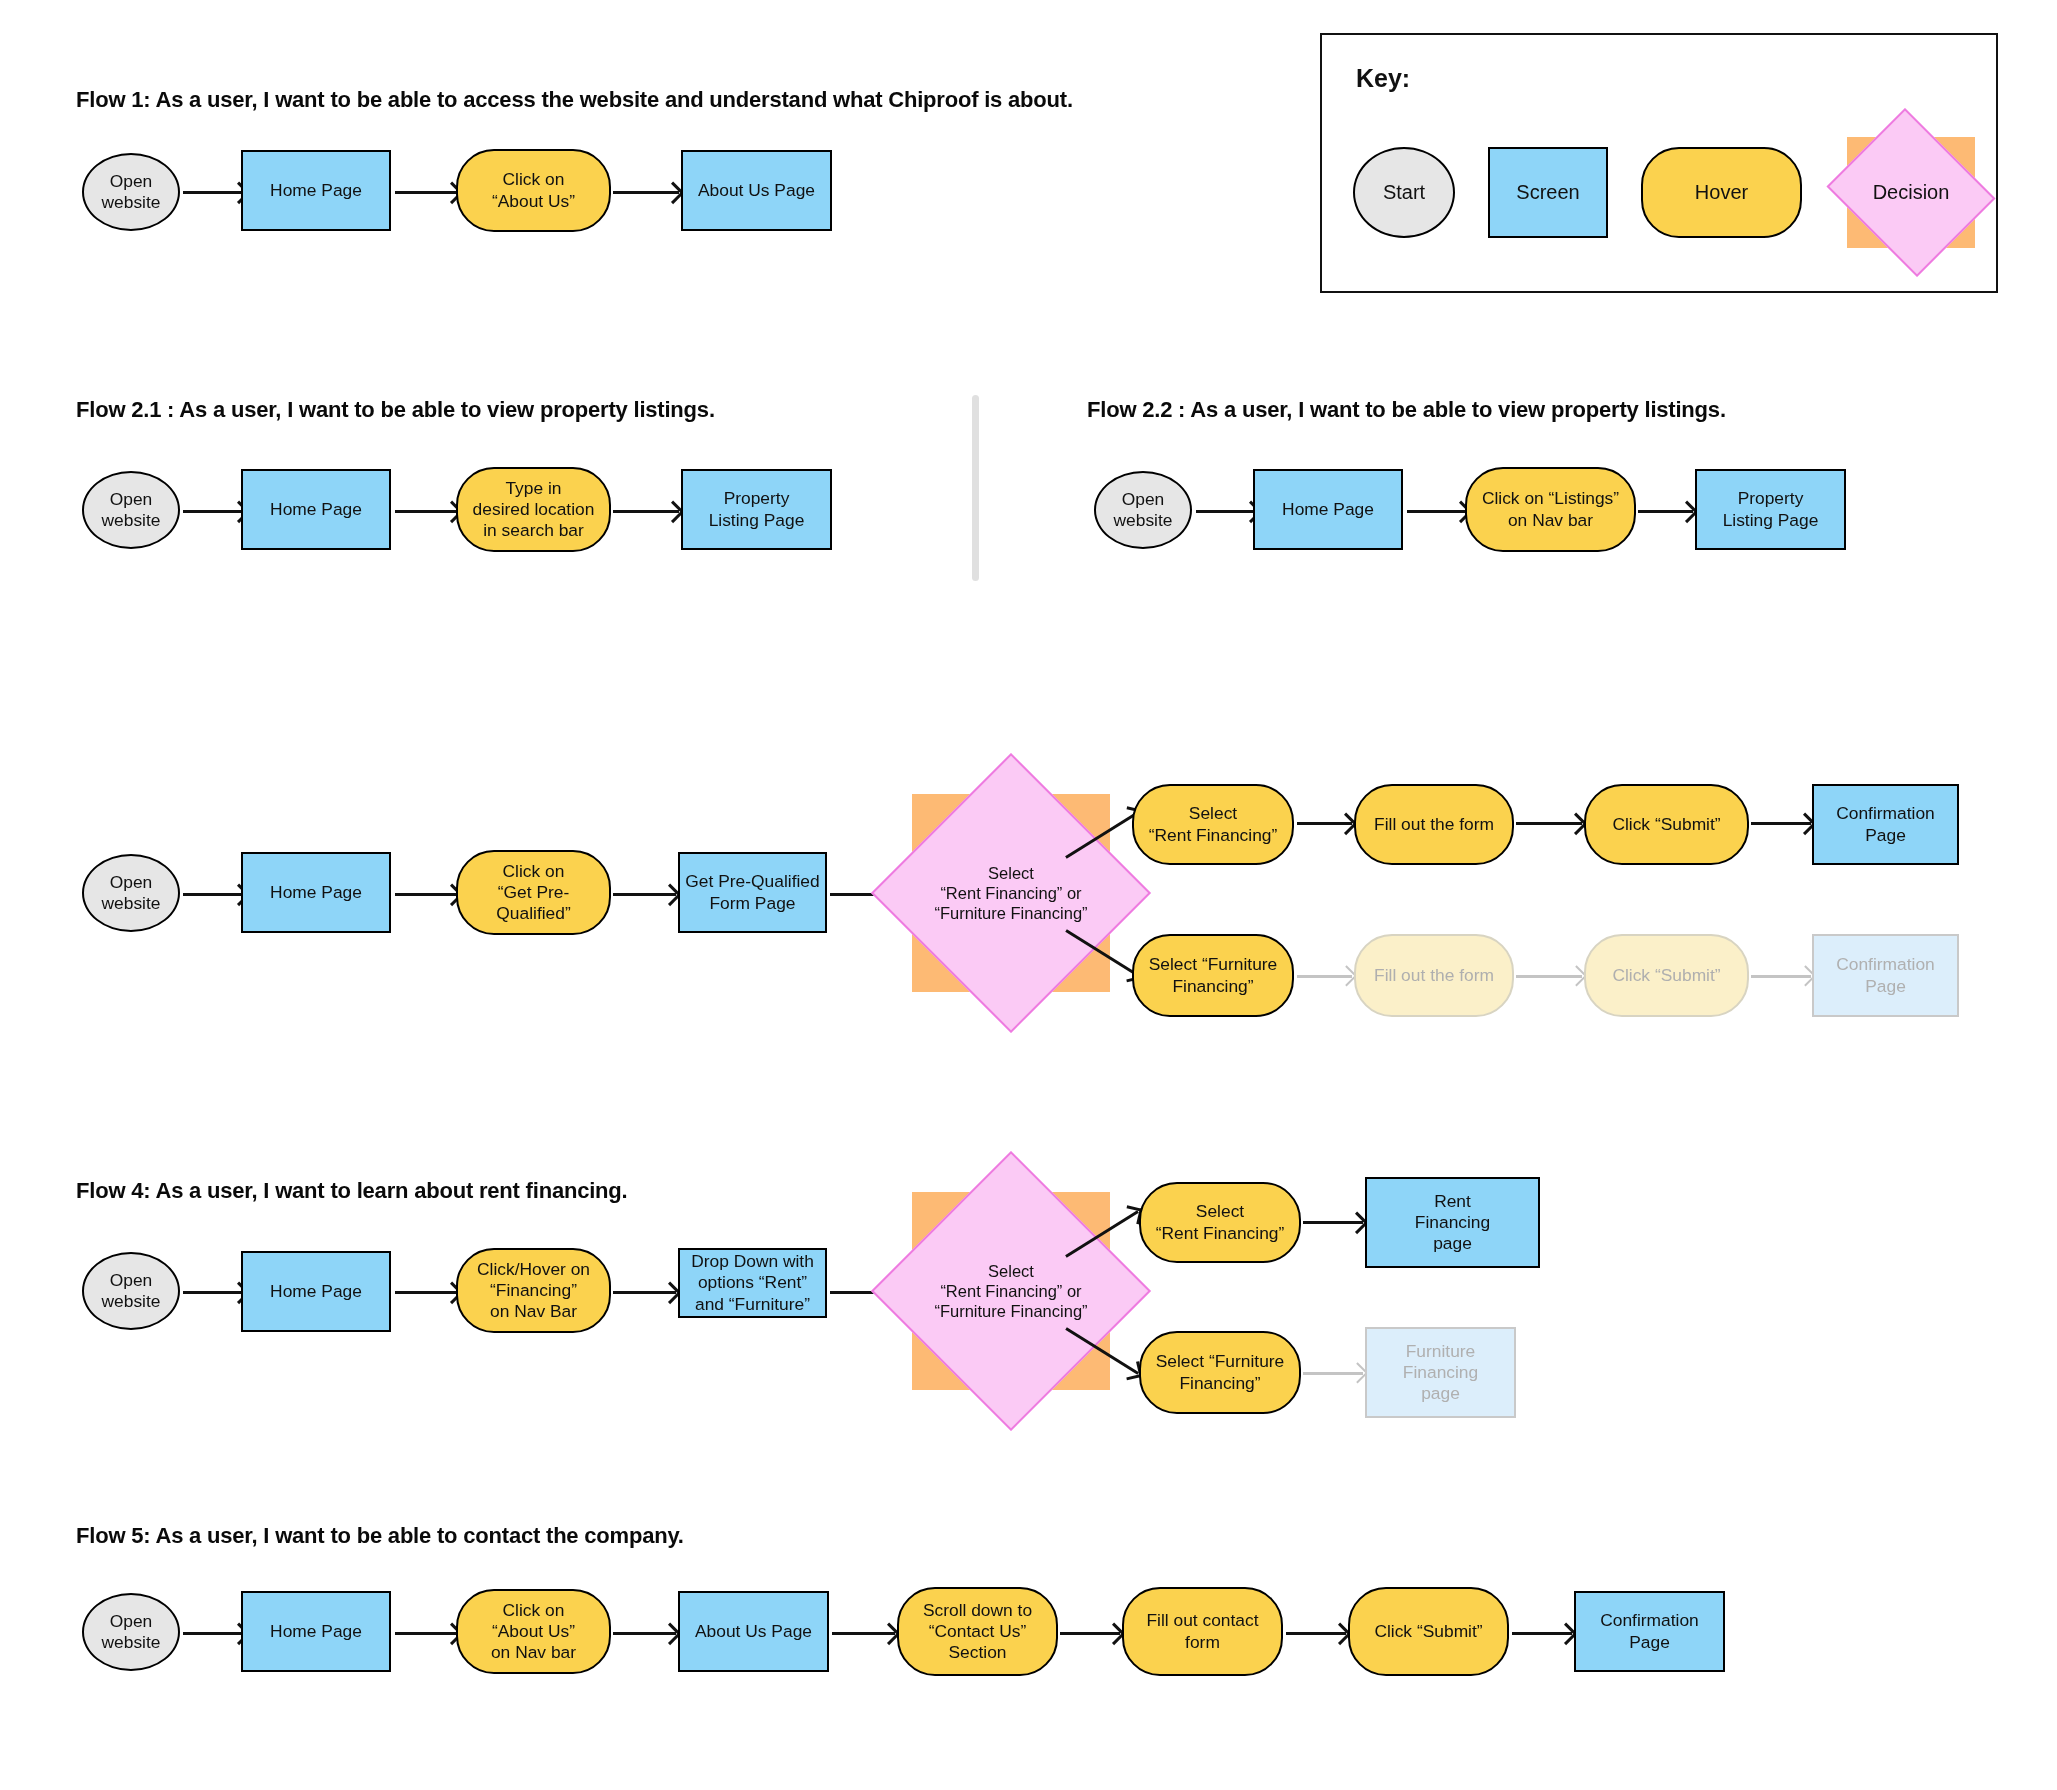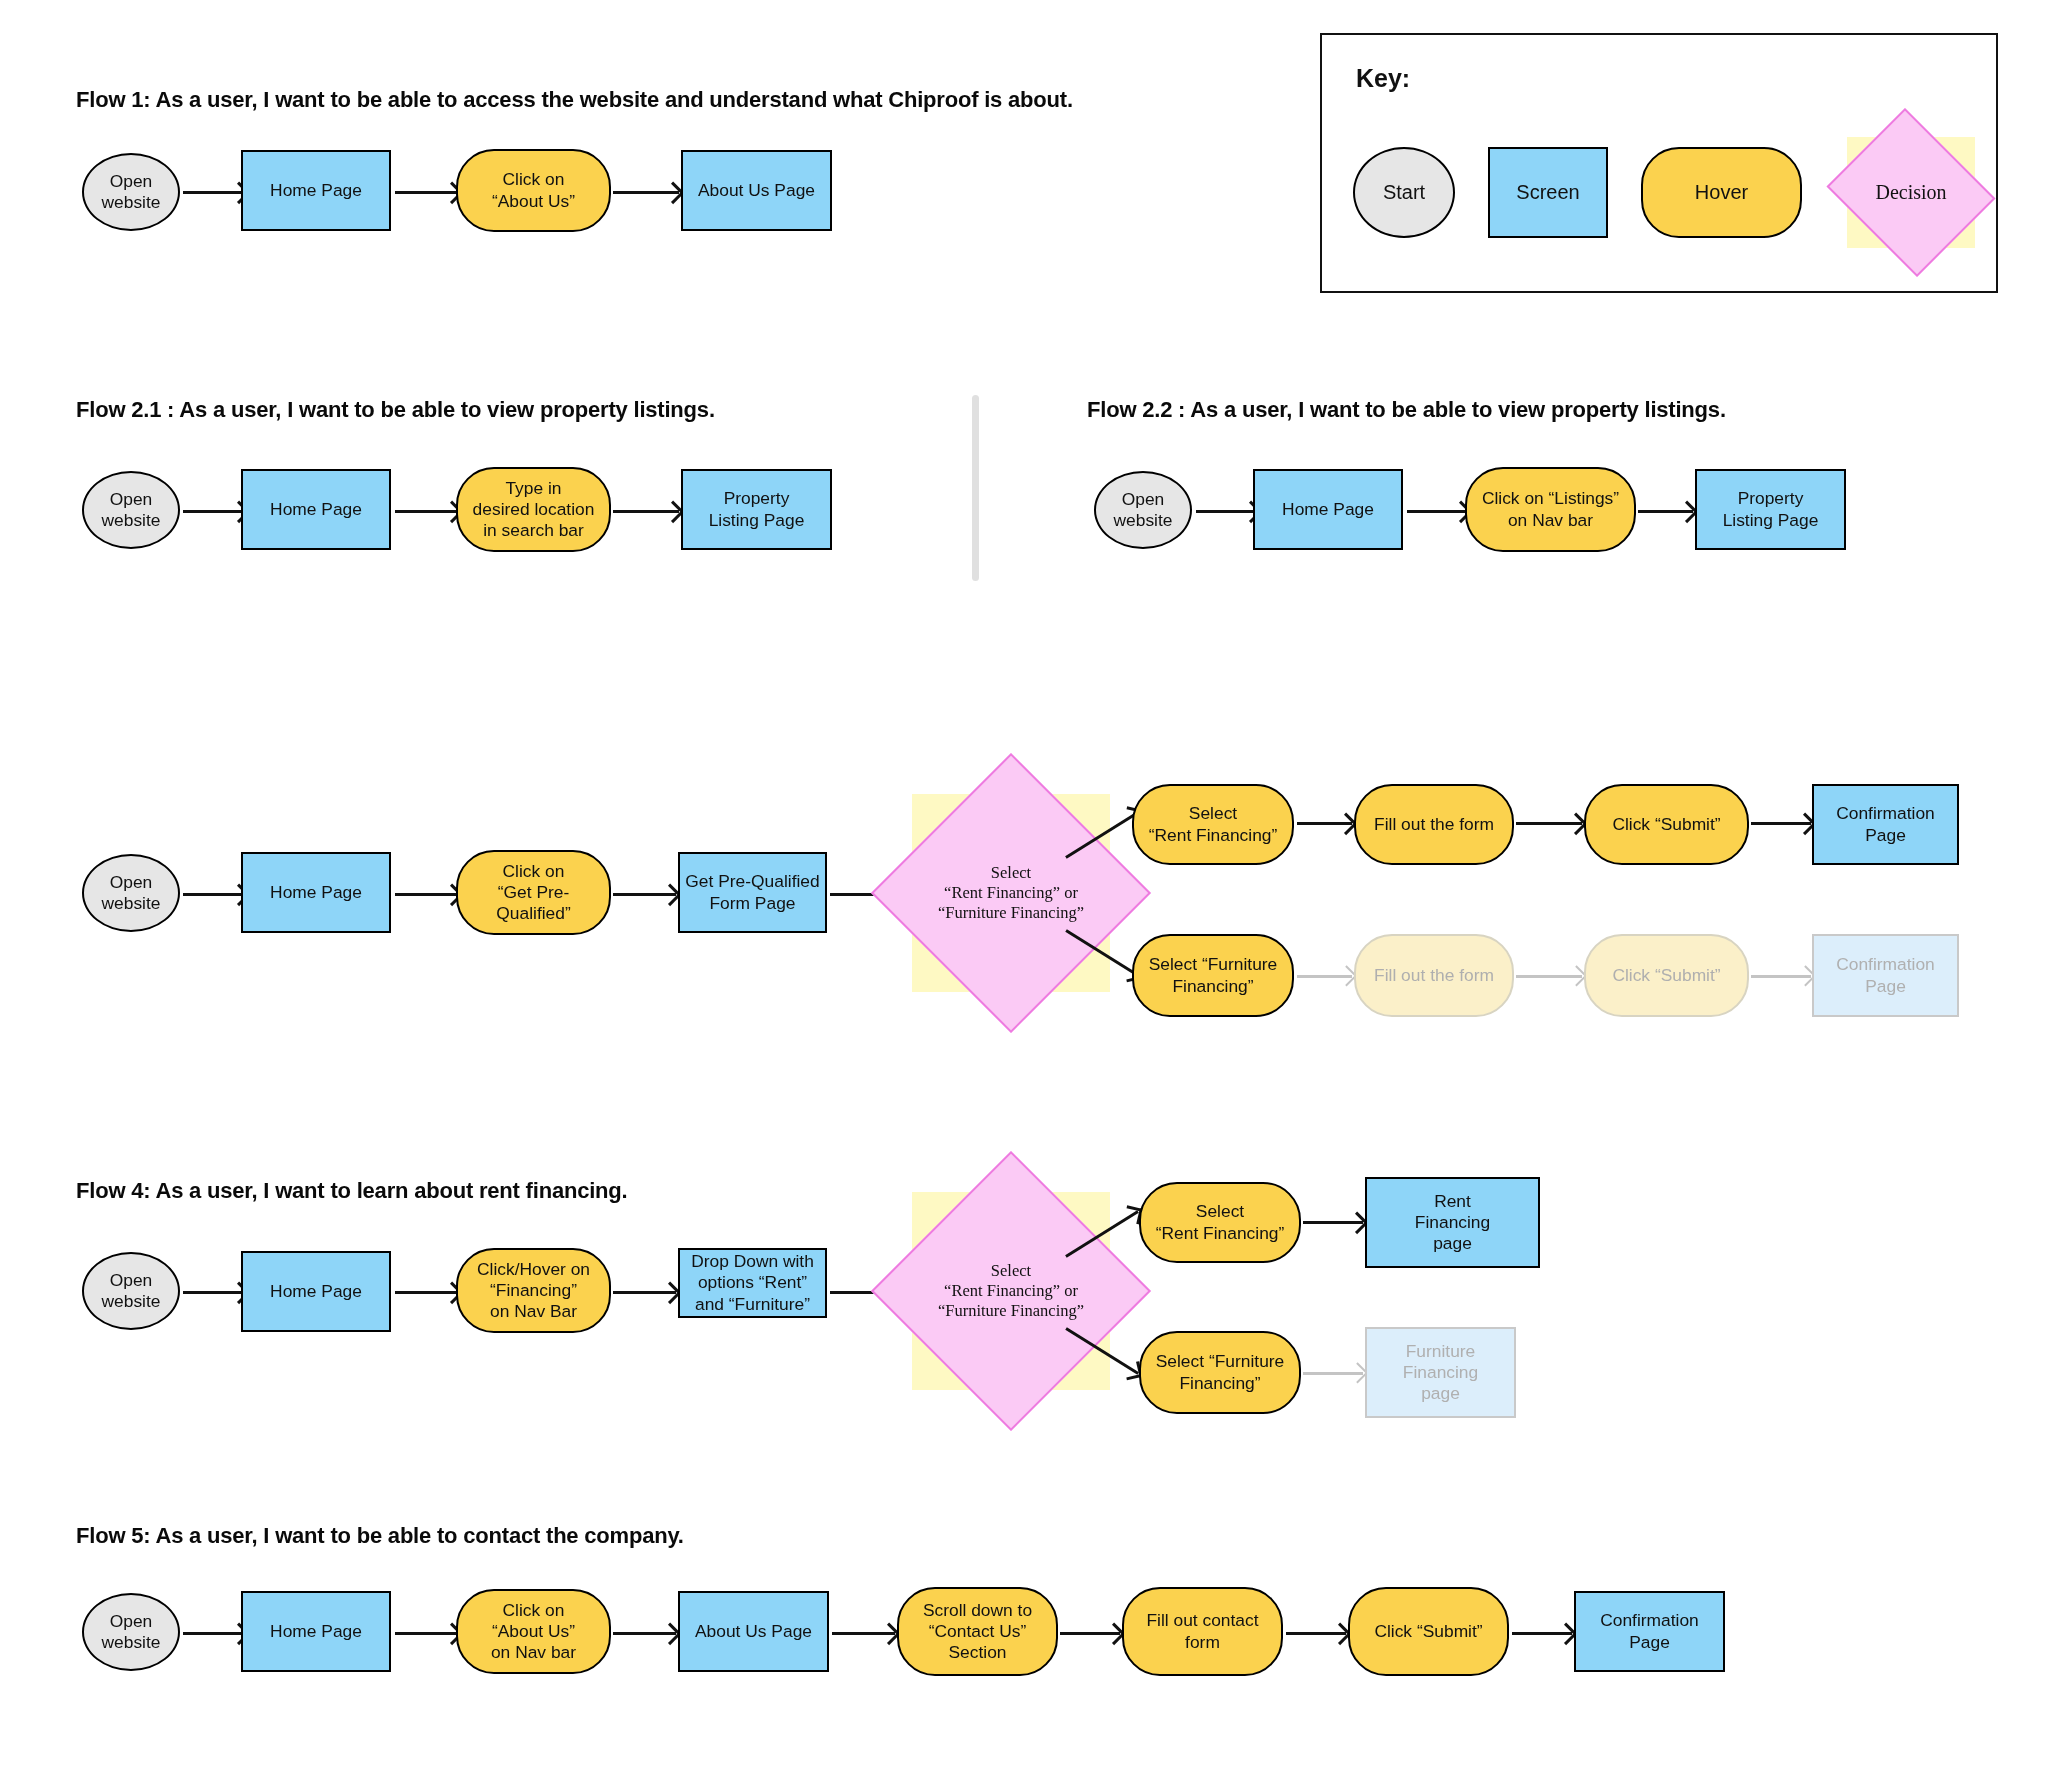--- a/index.html
+++ b/index.html
@@ -26,21 +26,21 @@
   .start{
     background:#E6E6E6;border:2.5px solid #000000;border-radius:50%;
   }
   .screen{
     background:#8ED5F8;border:2.5px solid #000000;
   }
   .action{
     background:#FBD24E;border:2.5px solid #000000;border-radius:38px;
   }
   .decision{
-    background:#fef9c3;border:0;font-family:Liberation Serif, serif;
+    background:#fdba74;border:0;
   }
   .decision .dia-shape{
     position:absolute;inset:0;background:#FBCAF5;
     border:2.5px solid #EE7BE0;
     transform:rotate(45deg);box-sizing:border-box;
   }
   .decision .lbl{position:relative;z-index:2;}
 
   
   .screen.faded{background:#DCEEFB;border-color:#C9C9C9;color:#B0B0B0;}

